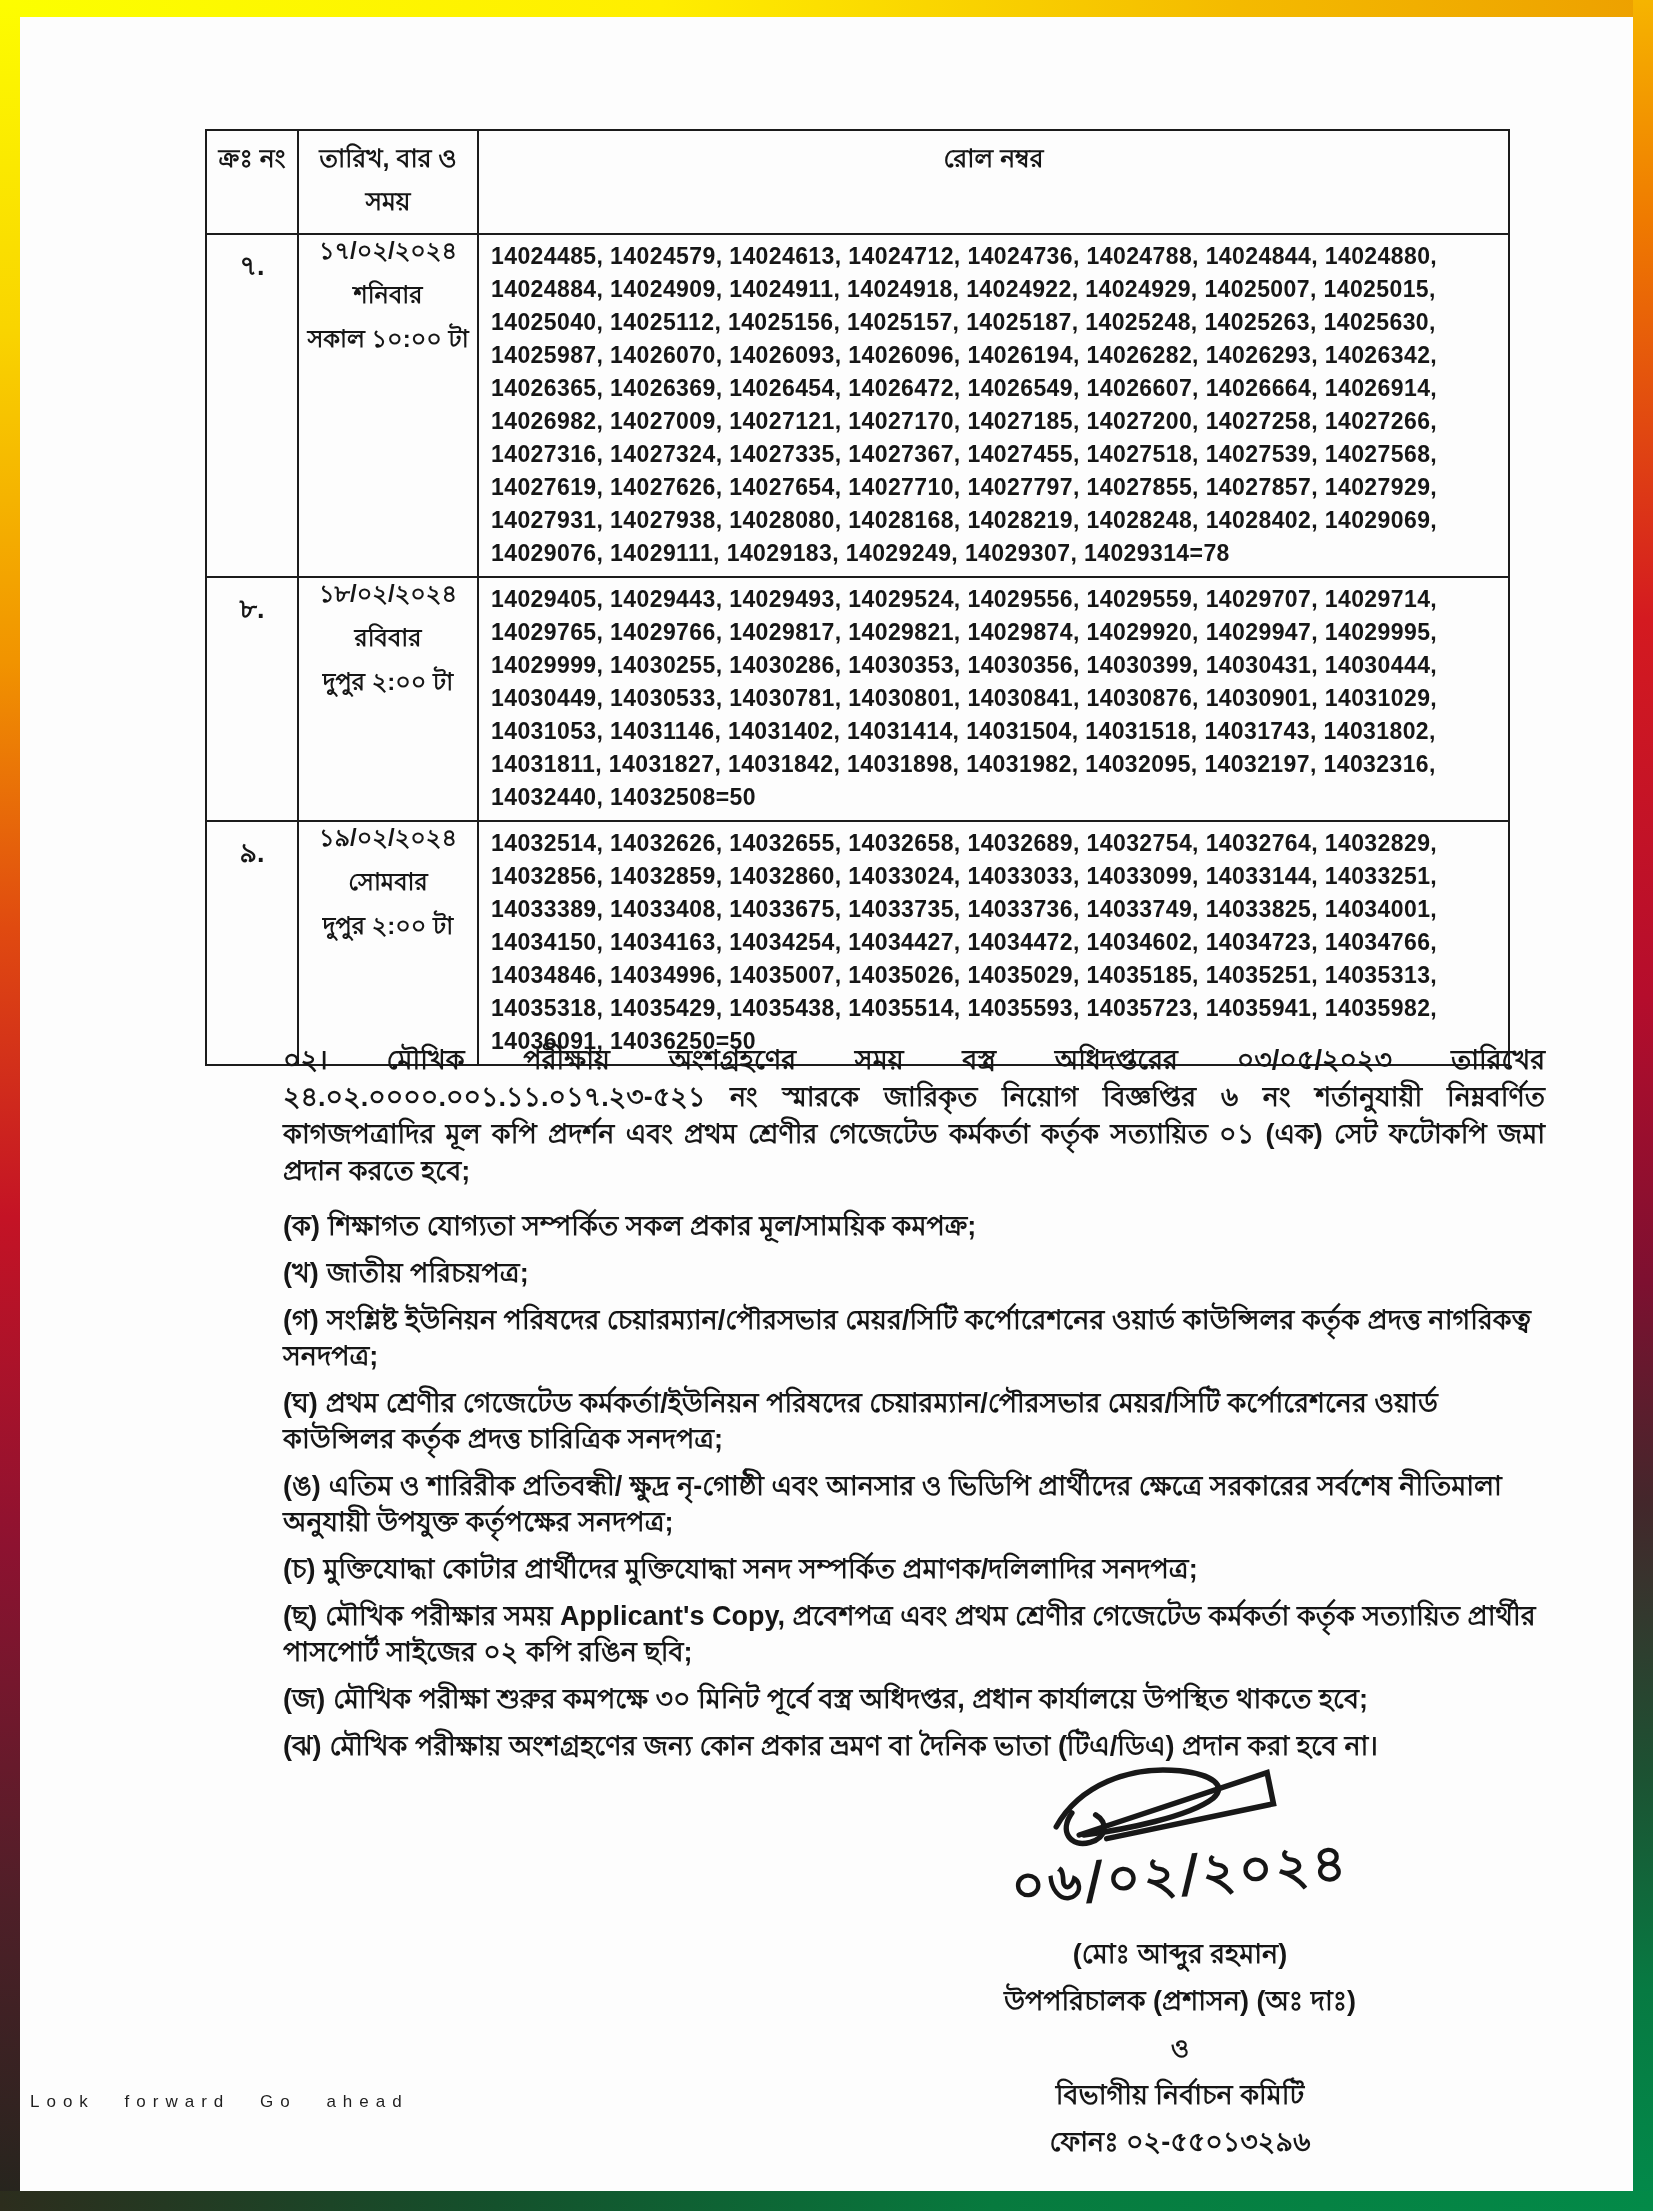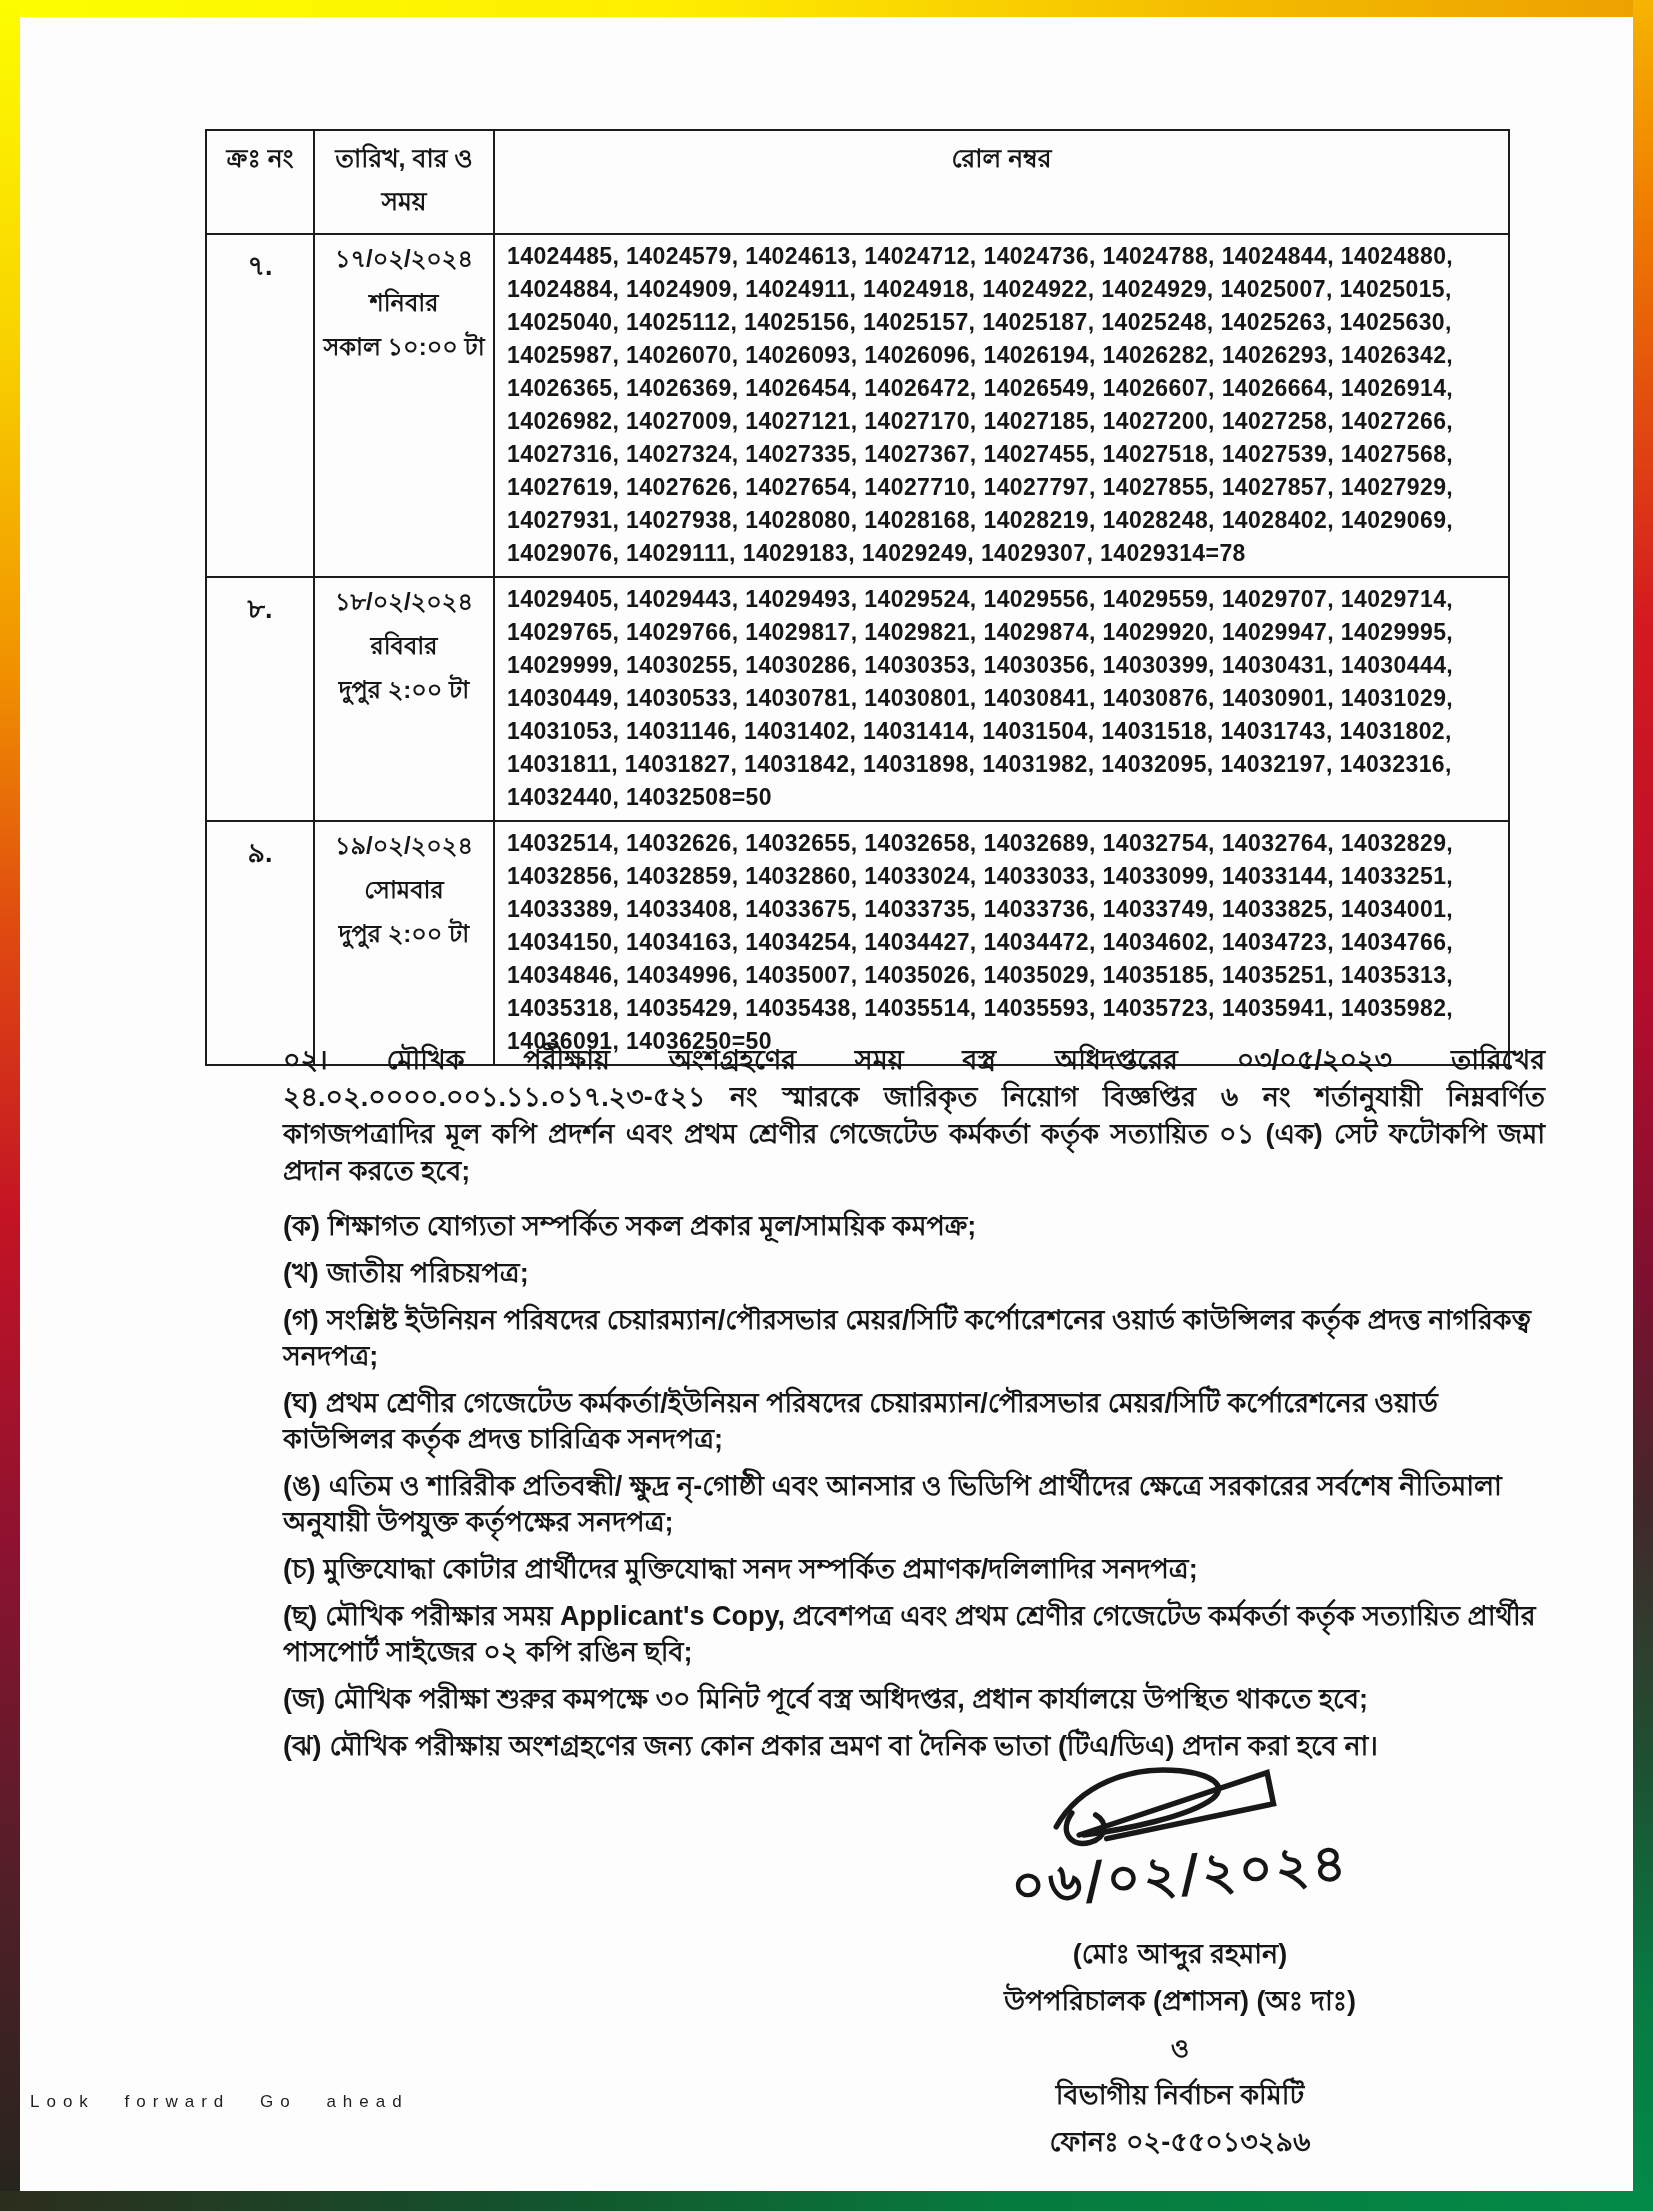--- a/index.html
+++ b/index.html
@@ -21,24 +21,24 @@
   .border-bottom{ position:absolute; bottom:0; left:0; right:0; height:20px;
     background:linear-gradient(90deg,#2c2d1d 0%,#14512c 30%,#077a3e 60%,#038a48 100%); }
 
   
   table.roll-table {
     position:absolute; left:205px; top:129px; width:1305px;
     border-collapse:collapse; table-layout:fixed;
   }
   .roll-table th, .roll-table td { border:2.5px solid #1c1c1c; vertical-align:top; }
   .roll-table th { font-size:25px; font-weight:bold; text-align:center; padding:8px 4px; height:78px; }
-  .col-serial { width:108px; }
+  .col-serial { width:92px; }
   .col-date   { width:180px; }
   .cell-serial { text-align:center; font-size:27px; font-weight:bold; padding-top:10px; }
-  .cell-date   { text-align:center; font-size:24px; font-weight:bold; padding-top:8px; }
+  .cell-date   { text-align:center; font-size:24px; font-weight:bold; padding-top:0; }
   .cell-date div { margin-bottom:12px; line-height:32px; }
   .cell-rolls  {
     font-size:23px; font-weight:bold; line-height:33px;
     padding:5px 10px 6px 12px; white-space:pre-line; letter-spacing:0.4px;
   }
 
   
   .note-block {
     position:absolute; left:283px; top:1042px; width:1262px;
     font-size:27px; font-weight:bold; line-height:37px; text-align:justify;

